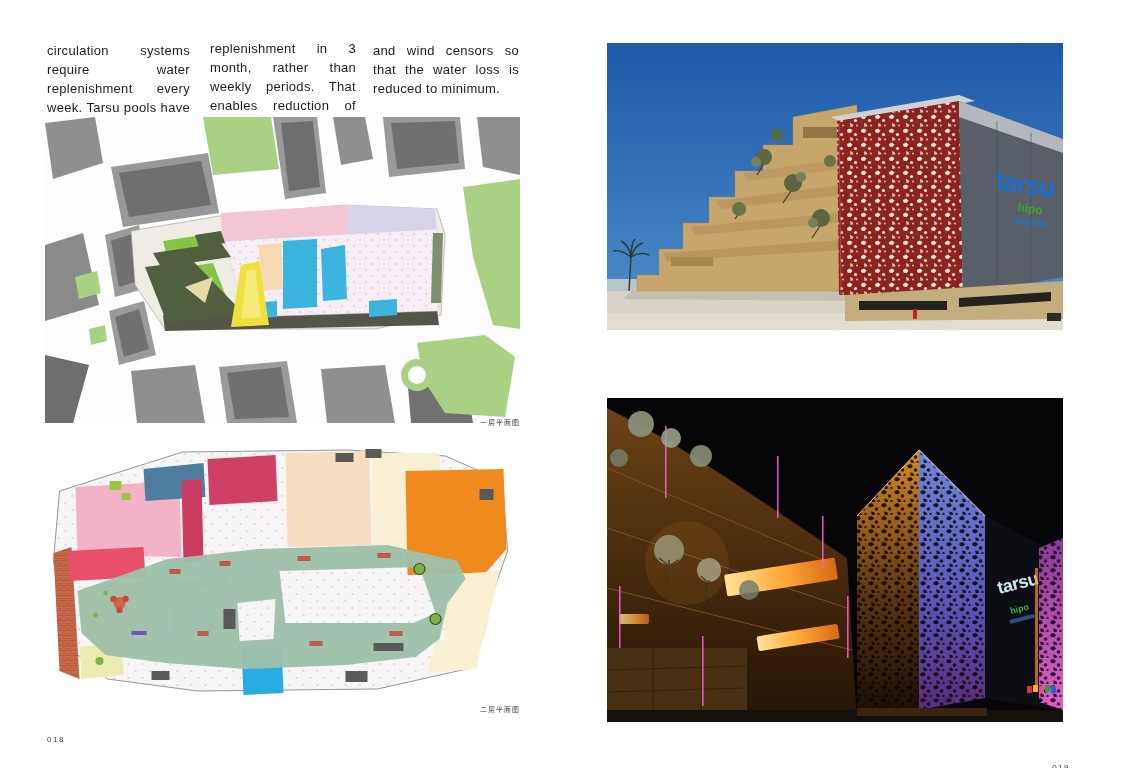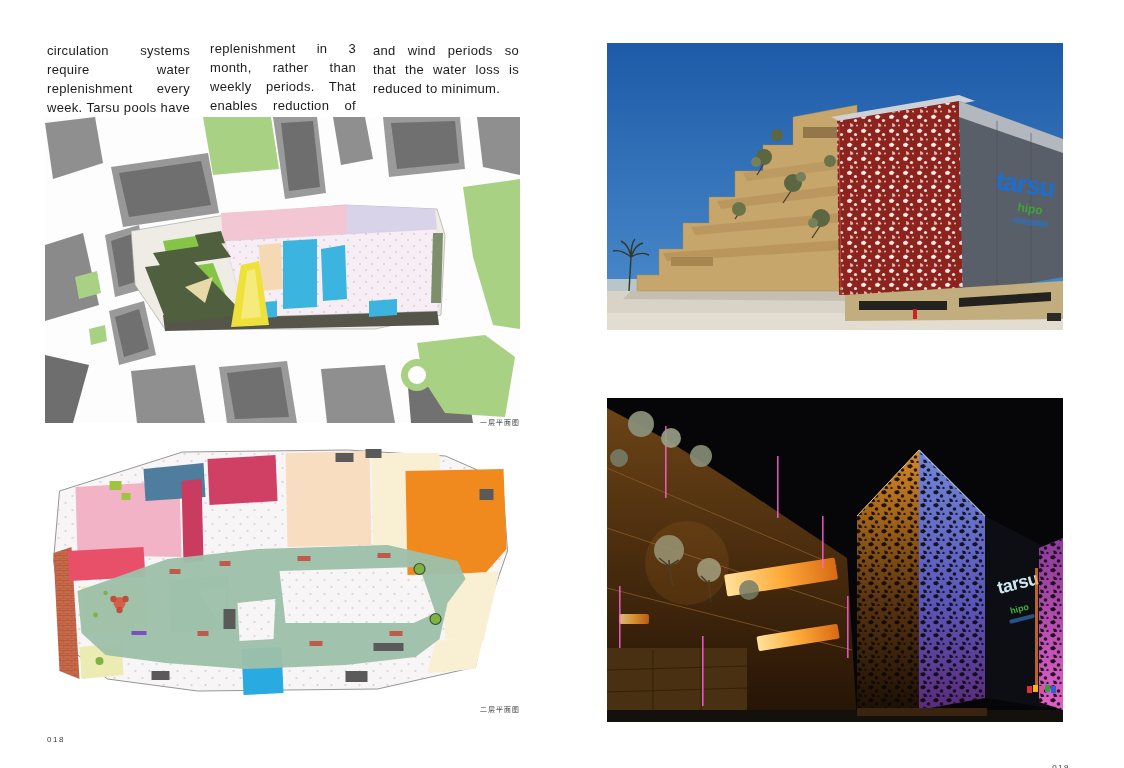--- a/index.html
+++ b/index.html
@@ -36,21 +36,21 @@
 </style>
 </head>
 <body>
 
 <div id="spread">
 
   <div class="abs bodycol" style="left:47px; top:42px; width:143px;">circulation systems require water replenishment every week. Tarsu pools have electronically operated filtration and circulation systems that require water</div>
 
   <div class="abs bodycol" style="left:210px; top:40px; width:146px;">replenishment in 3 month, rather than weekly periods. That enables reduction of water consumption at a significant degree. The pools outside the building operate with heat</div>
 
-  <div class="abs bodycol" style="left:373px; top:42px; width:146px;">and wind periods so that the water loss is reduced to minimum.</div>
+  <div class="abs bodycol" style="left:373px; top:42px; width:146px;">and wind censors so that the water loss is reduced to minimum.</div>
 
   <div class="abs" style="left:45px; top:117px; width:475px; height:306px;">
     <svg viewBox="0 0 475 306" width="475" height="306">
       <defs>
         <pattern id="roofdots" width="12" height="12" patternUnits="userSpaceOnUse">
           <circle cx="3" cy="3" r="0.8" fill="#c2b6c4"></circle>
           <circle cx="9" cy="9" r="0.8" fill="#c2b6c4"></circle>
         </pattern>
       </defs>
       <rect x="0" y="0" width="475" height="306" fill="#fdfdfd"></rect>

